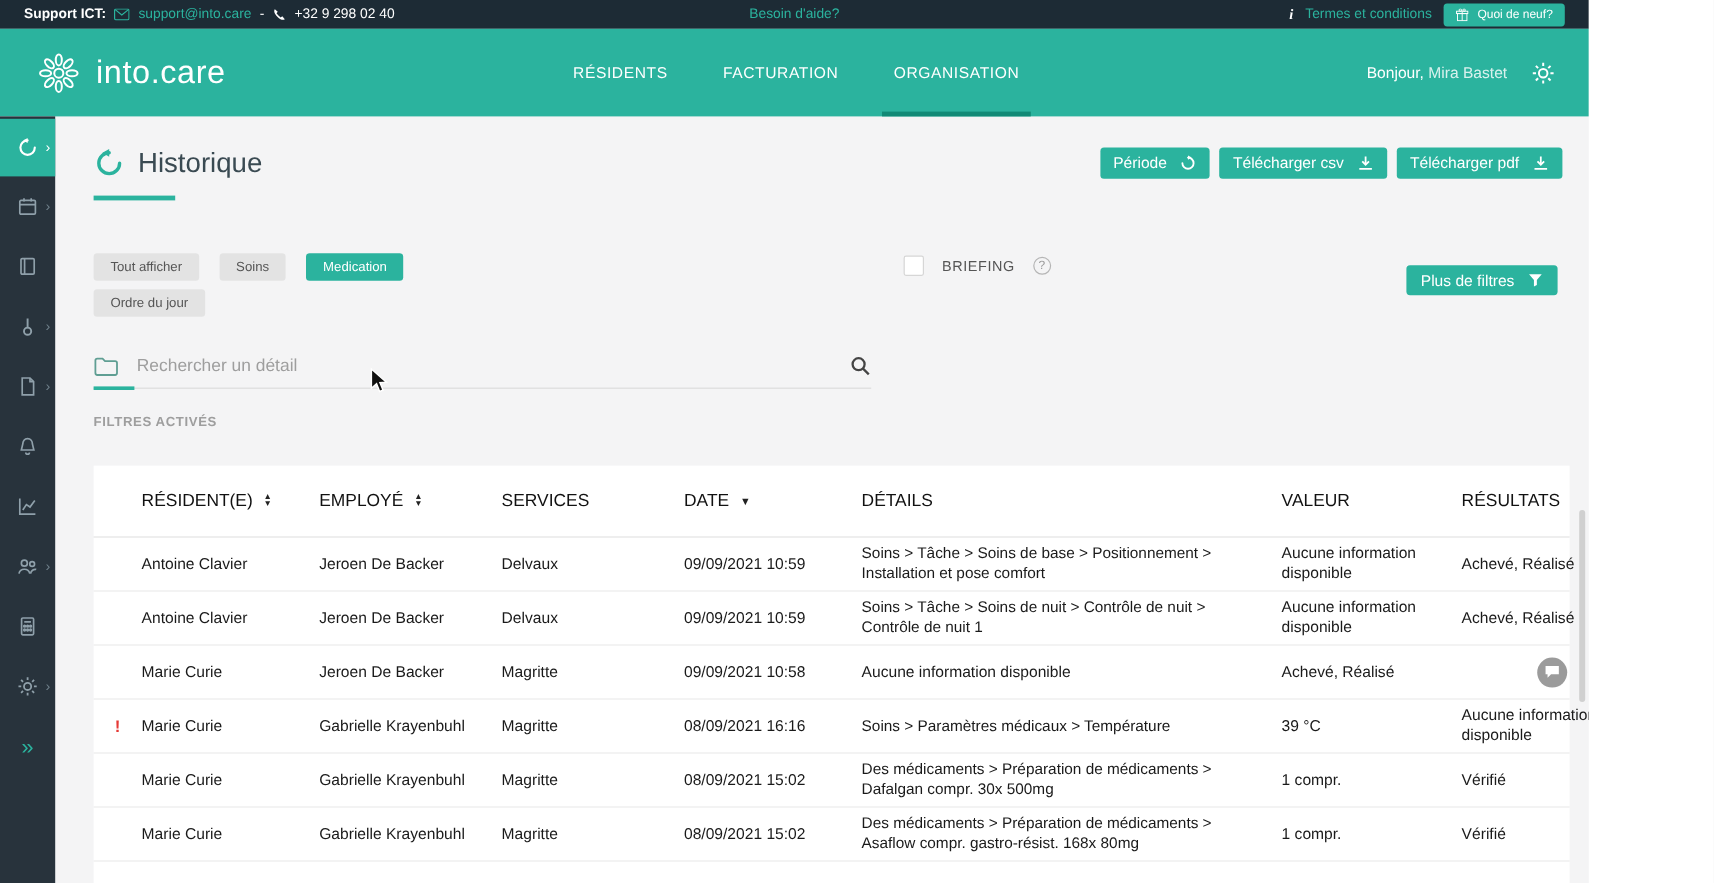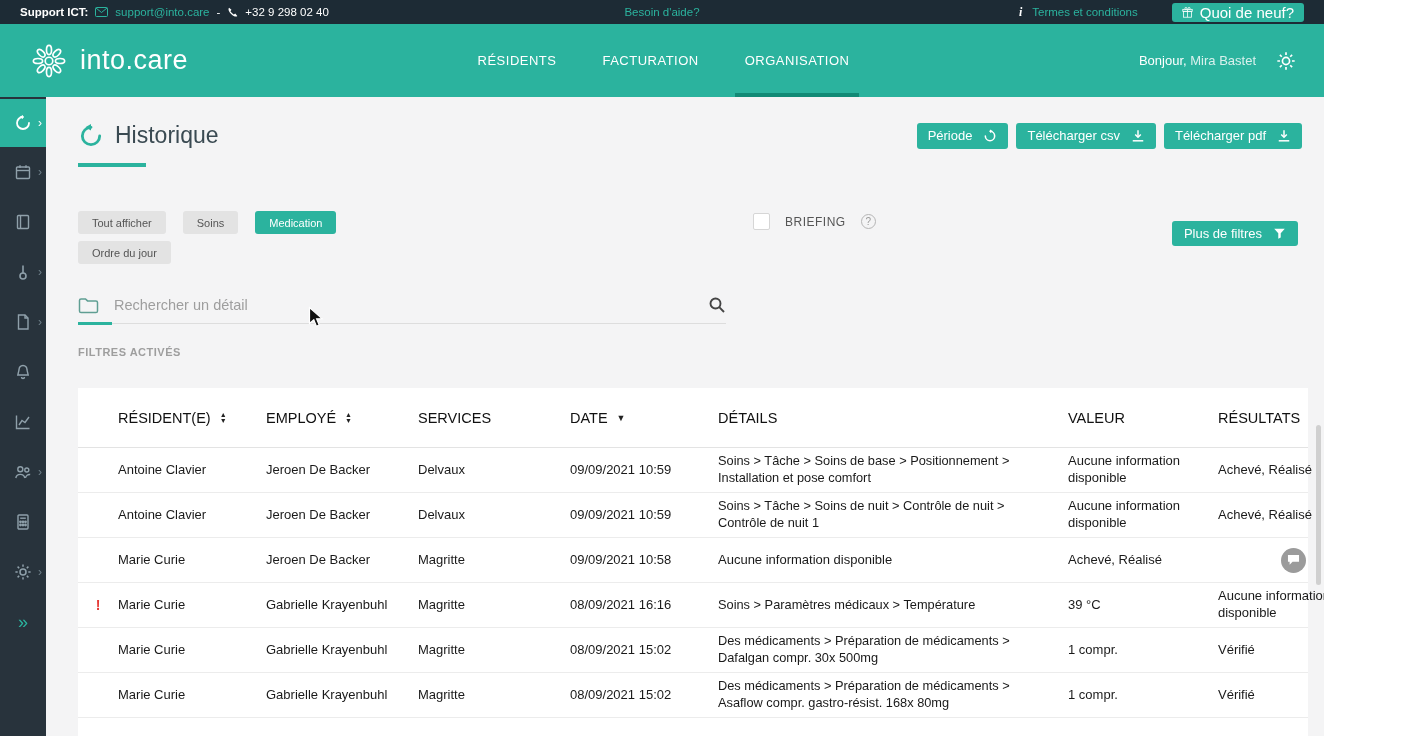--- a/index.html
+++ b/index.html
@@ -9,21 +9,21 @@
   
   .topbar { height:24px; background:var(--topbar-bg,#1d2b35); color:#fff; display:flex; align-items:center; padding:0 20px; font-size:11.5px; }
   .tb-left { flex:1; display:flex; align-items:center; gap:7px; }
   .tb-center { display:flex; justify-content:center; }
   .tb-right { flex:1; display:flex; align-items:center; justify-content:flex-end; gap:10px; }
   .tb-label { font-weight:bold; }
   .tb-link { color:var(--accent,#2bb39e); text-decoration:none; cursor:pointer; }
   .tb-phone { color:#fff; }
   .icon svg { display:block; }
   .info-i { font-weight:bold; font-style:italic; font-family:"Liberation Serif",serif; font-size:12px; }
-  .whatsnew { display:flex; align-items:center; gap:7px; background:var(--accent,#2bb39e); color:#fff; border:none; border-radius:3px; font-size:15px; height:19px; padding:0 10px; cursor:pointer;margin-left:24px; }
+  .whatsnew { display:flex; align-items:center; gap:7px; background:var(--accent,#2bb39e); color:#fff; border:none; border-radius:3px; font-size:10px; height:19px; padding:0 10px; cursor:pointer; }
 
   
   .header { height:73px; background:var(--header-bg,#2bb39e); display:flex; align-items:stretch; padding:0 28px; color:#fff; }
   .logo { display:flex; align-items:center; gap:10px; cursor:pointer; }
   .logo-text { font-size:27px; letter-spacing:.5px; }
   .mainnav { flex:1; display:flex; justify-content:center; gap:46px; }
   .nav-item { display:flex; align-items:center; position:relative; color:#fff; font-size:13px; letter-spacing:.5px; text-decoration:none; cursor:pointer; }
   .nav-item.active::after { content:""; position:absolute; left:-10px; right:-10px; bottom:0; height:4px; background:var(--accent-dark,#128a76); }
   .header-right { display:flex; align-items:center; gap:20px; }
   .greeting { font-size:13px; }

